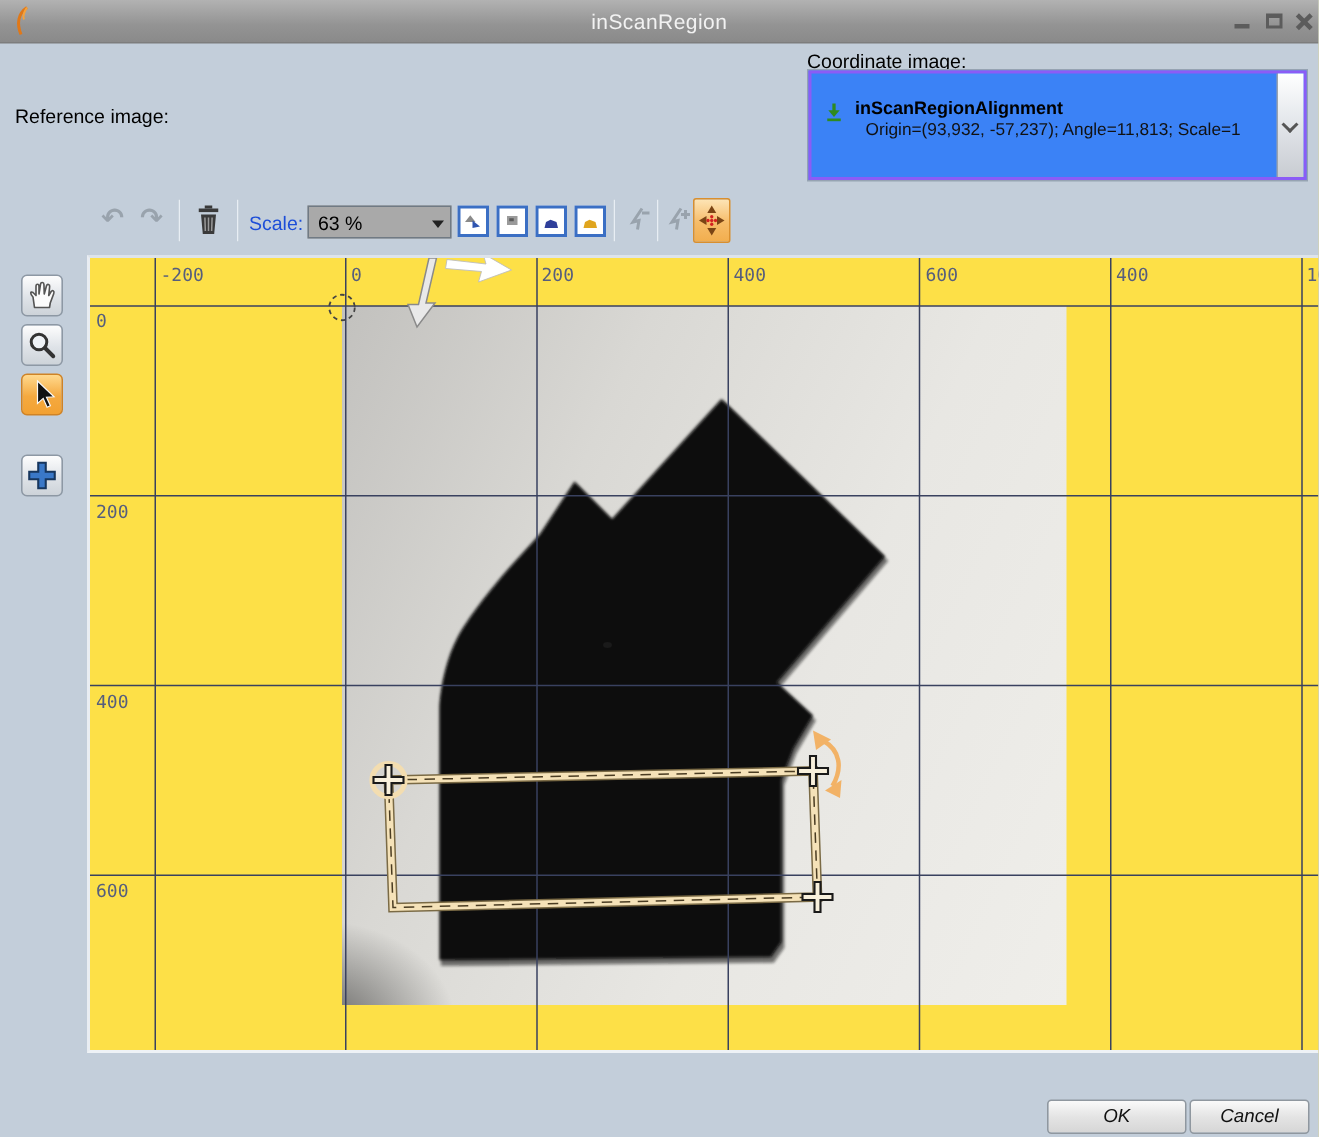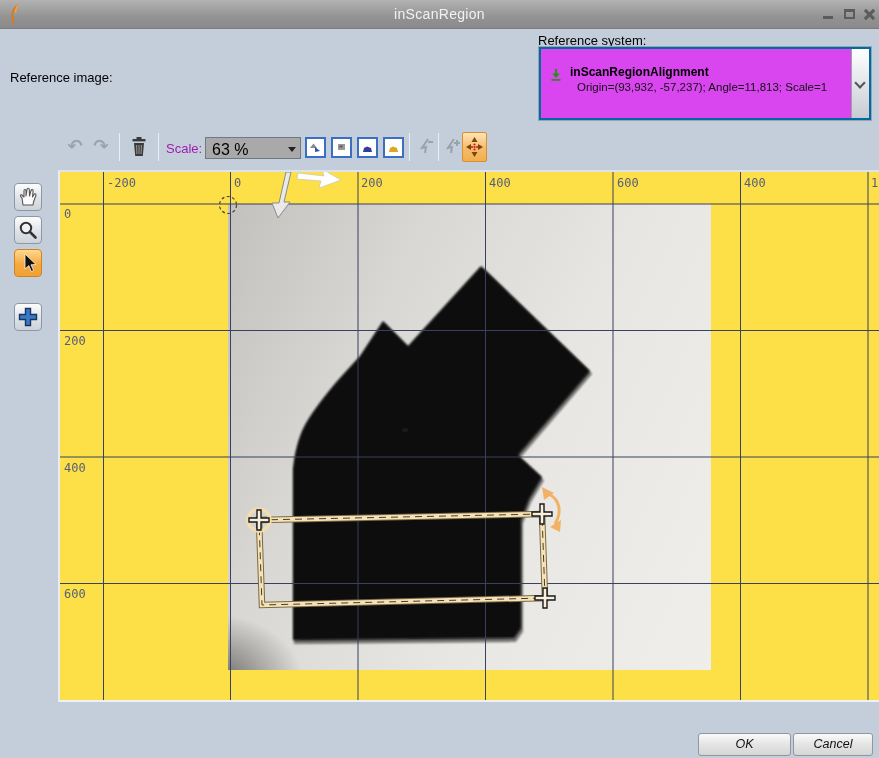--- a/index.html
+++ b/index.html
@@ -19,22 +19,22 @@
   #btn-min i { position:absolute; left:1px; bottom:2px; width:10px; height:3px; background:#5c5c5c; }
   #btn-max i { position:absolute; left:1px; top:1px; width:11px; height:10px;
     border:2px solid #5c5c5c; border-top-width:3px; }
   #btn-close i, #btn-close b { position:absolute; left:6px; top:0; width:3px; height:13px; background:#5c5c5c; }
   #btn-close i { transform:rotate(45deg); } #btn-close b { transform:rotate(-45deg); }
 
   
   .section-label { position:absolute; font-size:13px; color:#000; }
   #ref-label { left:10px; top:33px;margin-top:37px; }
   #cs-label  { left:538px; top:33px; }
-  .gray-panel { position:absolute; background:#d946ef;
-    border:2px solid #0369a1; box-shadow:0 0 0 1px #96a3b2; }
+  .gray-panel { position:absolute; background:#3b82f6;
+    border:2px solid #8b5cf6; box-shadow:0 0 0 1px #96a3b2; }
   #ref-panel { left:9px; top:47px; width:521px; height:73px; }
   #cs-panel  { left:539px; top:47px; width:332px; height:73px; }
   .thumb { position:absolute; top:4px; width:61px; height:61px; background:#b5b5b5; }
   #thumb-import { left:4px; }
   #thumb-current { left:69px; background:#f2b55e; box-shadow:0 0 0 1px #e09b3a; }
   .thumb .pic { position:absolute; left:3px; top:3px; width:47px; height:55px; background:#f2f1ee; }
   .mini-icon { position:absolute; left:1px; top:1px; width:19px; height:19px;
     background:#fff; border:1px solid #222; }
   #no-image { position:absolute; left:136px; top:29px; font-size:13px; color:#000; }
 
@@ -47,24 +47,24 @@
   #cs-scroll .chev { position:absolute; left:4px; top:30px; width:8px; height:8px;
     border-right:2px solid #555; border-bottom:2px solid #555; transform:rotate(45deg); }
 
   
   #toolbar { position:absolute; left:0; top:128px; width:879px; height:40px; }
   .sep { position:absolute; top:5px; width:1px; height:28px; background:#9eadbc;
     border-right:1px solid #e8eef4; }
   .flat-btn { position:absolute; top:8px; width:22px; height:22px; text-align:center; }
   .glyph-disabled { color:#99a3ad; font-size:18px; line-height:20px; font-weight:bold;
     font-family:"DejaVu Sans", sans-serif; }
-  #scale-label { position:absolute; left:166px; top:13px; font-size:13px; color:#a21caf; }
+  #scale-label { position:absolute; left:166px; top:13px; font-size:13px; color:#1d4ed8; }
   #scale-combo { position:absolute; left:205px; top:9px; width:96px; height:22px;
     background:#a9a9a9; border:1px solid #707a84; }
-  #scale-value { position:absolute; left:6px; top:3px; font-size:16px; color:#000; }
+  #scale-value { position:absolute; left:6px; top:3px; font-size:13px; color:#000; }
   #scale-combo .dd { position:absolute; right:4px; top:9px; width:0; height:0;
     border-left:4px solid transparent; border-right:4px solid transparent; border-top:5px solid #222; }
   .view-btn { position:absolute; top:9px; width:21px; height:21px; background:#fff;
     border:2px solid #3b6fc4; }
   #move-btn { position:absolute; left:462px; top:4px; width:25px; height:30px;
     background:linear-gradient(#fde4b5,#f6bc69 55%,#f2ae4e);
     border:1px solid #d98f2e; border-radius:2px; }
 
   
   .side-btn { position:absolute; left:14px; width:28px; height:28px;
@@ -113,21 +113,21 @@
         <i></i>
       </div>
     <div class="tb-btn" id="btn-close">
         <i></i>
         <b></b>
       </div>
   </div>
 
   <div class="section-label" id="ref-label">Reference image:</div>
 
-  <div class="section-label" id="cs-label">Reference system:</div>
+  <div class="section-label" id="cs-label">Coordinate image:</div>
   <div class="gray-panel" id="cs-panel">
     <div id="cs-item">
       <svg id="cs-item-icon" viewBox="0 0 14 14">
         <path d="M7,1 L7,7" stroke="#2f8a1f" stroke-width="2.2"></path>
         <path d="M3.2,5.5 L7,10 L10.8,5.5 Z" fill="#2f8a1f"></path>
         <rect x="2.5" y="11" width="9" height="1.8" fill="#2f8a1f"></rect>
       </svg>
       <div id="cs-name">inScanRegionAlignment</div>
       <div id="cs-details">Origin=(93,932, -57,237); Angle=11,813; Scale=1</div>
     </div>

